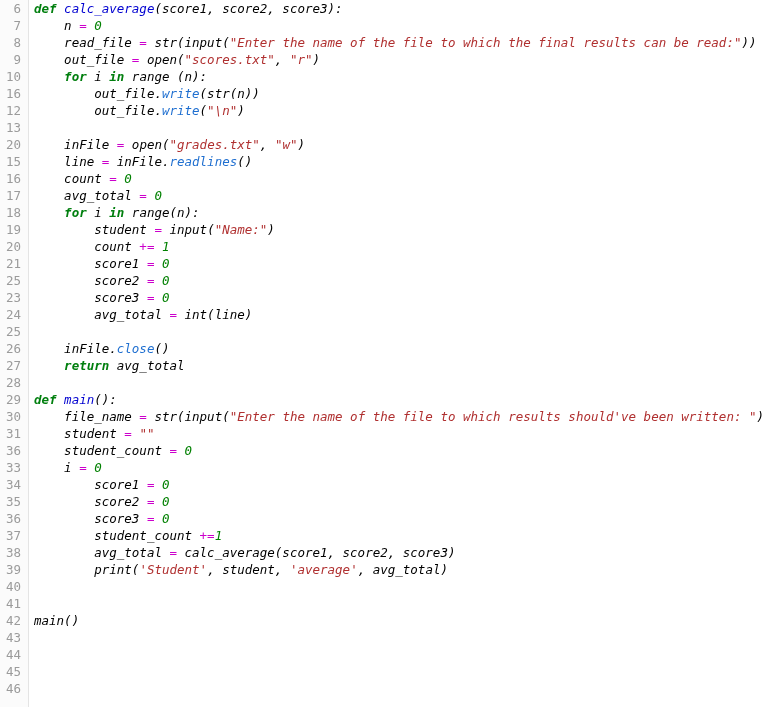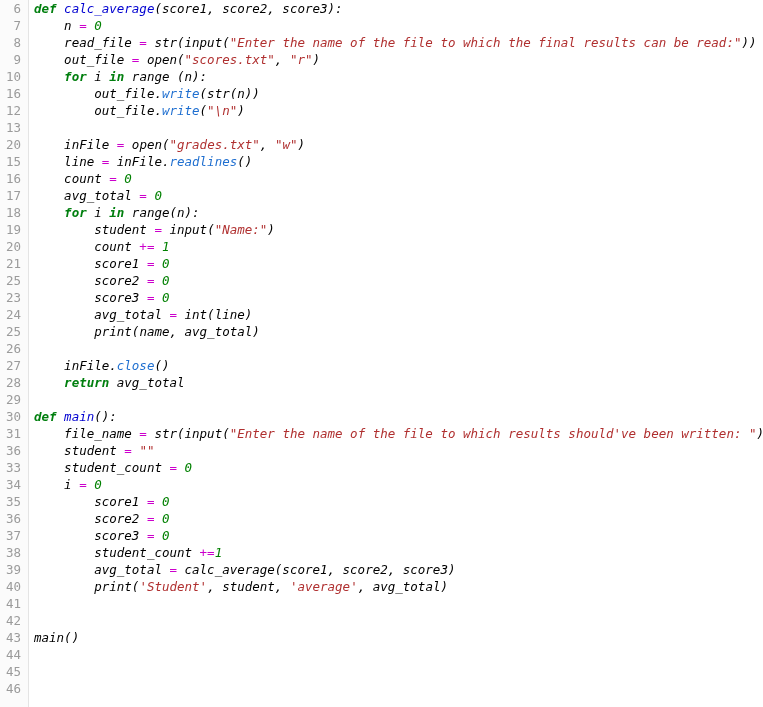--- a/index.html
+++ b/index.html
@@ -128,21 +128,20 @@
       <div class="row cl" title="    line = inFile.readlines()"><span class="pl">    line </span><span class="op">=</span><span class="pl"> inFile.</span><span class="mth">readlines</span><span class="pl">()</span></div>
       <div class="row cl" title="    count = 0"><span class="pl">    count </span><span class="op">=</span><span class="pl"> </span><span class="num">0</span></div>
       <div class="row cl" title="    avg_total = 0"><span class="pl">    avg_total </span><span class="op">=</span><span class="pl"> </span><span class="num">0</span></div>
       <div class="row cl" title="    for i in range(n):"><span class="pl">    </span><span class="kw">for</span><span class="pl"> i </span><span class="kw">in</span><span class="pl"> </span><span class="bi">range</span><span class="pl">(n):</span></div>
       <div class="row cl" title="        student = input(&quot;Name:&quot;)"><span class="pl">        student </span><span class="op">=</span><span class="pl"> </span><span class="bi">input</span><span class="pl">(</span><span class="str">"Name:"</span><span class="pl">)</span></div>
       <div class="row cl" title="        count += 1"><span class="pl">        count </span><span class="op">+=</span><span class="pl"> </span><span class="num">1</span></div>
       <div class="row cl" title="        score1 = 0"><span class="pl">        score1 </span><span class="op">=</span><span class="pl"> </span><span class="num">0</span></div>
       <div class="row cl" title="        score2 = 0"><span class="pl">        score2 </span><span class="op">=</span><span class="pl"> </span><span class="num">0</span></div>
       <div class="row cl" title="        score3 = 0"><span class="pl">        score3 </span><span class="op">=</span><span class="pl"> </span><span class="num">0</span></div>
       <div class="row cl" title="        avg_total = int(line)"><span class="pl">        avg_total </span><span class="op">=</span><span class="pl"> </span><span class="bi">int</span><span class="pl">(line)</span></div>
-      <div class="row cl" title="        print(name, avg_total)"><span class="pl">        </span><span class="bi">print</span><span class="pl">(name, avg_total)</span></div>
       <div class="row cl" title="">​</div>
       <div class="row cl" title="    inFile.close()"><span class="pl">    inFile.</span><span class="mth">close</span><span class="pl">()</span></div>
       <div class="row cl" title="    return avg_total"><span class="pl">    </span><span class="kw">return</span><span class="pl"> avg_total</span></div>
       <div class="row cl" title="">​</div>
       <div class="row cl" title="def main():"><span class="kw">def</span><span class="pl"> </span><span class="fn">main</span><span class="pl">():</span></div>
       <div class="row cl" title="    file_name = str(input(&quot;Enter the name of the file to which results should've been written: &quot;))"><span class="pl">    file_name </span><span class="op">=</span><span class="pl"> </span><span class="bi">str</span><span class="pl">(</span><span class="bi">input</span><span class="pl">(</span><span class="str">"Enter the name of the file to which results should've been written: "</span><span class="pl">))</span></div>
       <div class="row cl" title="    student = &quot;&quot;"><span class="pl">    student </span><span class="op">=</span><span class="pl"> </span><span class="str">""</span></div>
       <div class="row cl" title="    student_count = 0"><span class="pl">    student_count </span><span class="op">=</span><span class="pl"> </span><span class="num">0</span></div>
       <div class="row cl" title="    i = 0"><span class="pl">    i </span><span class="op">=</span><span class="pl"> </span><span class="num">0</span></div>
       <div class="row cl" title="        score1 = 0"><span class="pl">        score1 </span><span class="op">=</span><span class="pl"> </span><span class="num">0</span></div>

